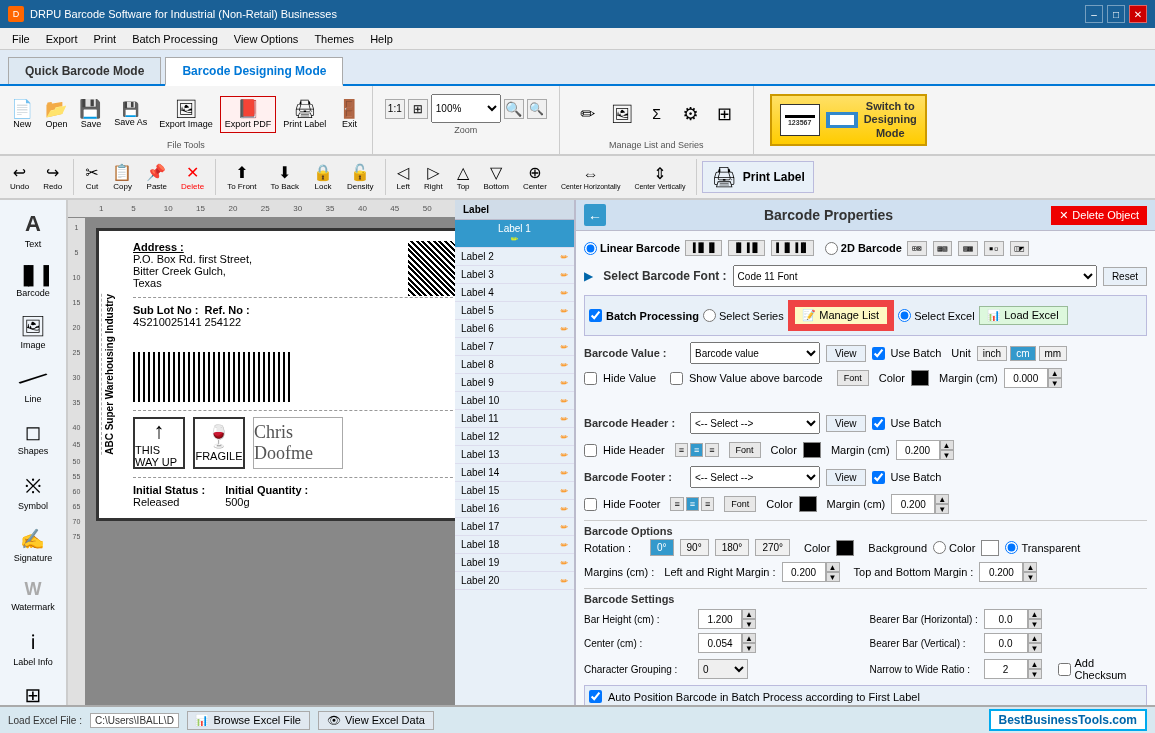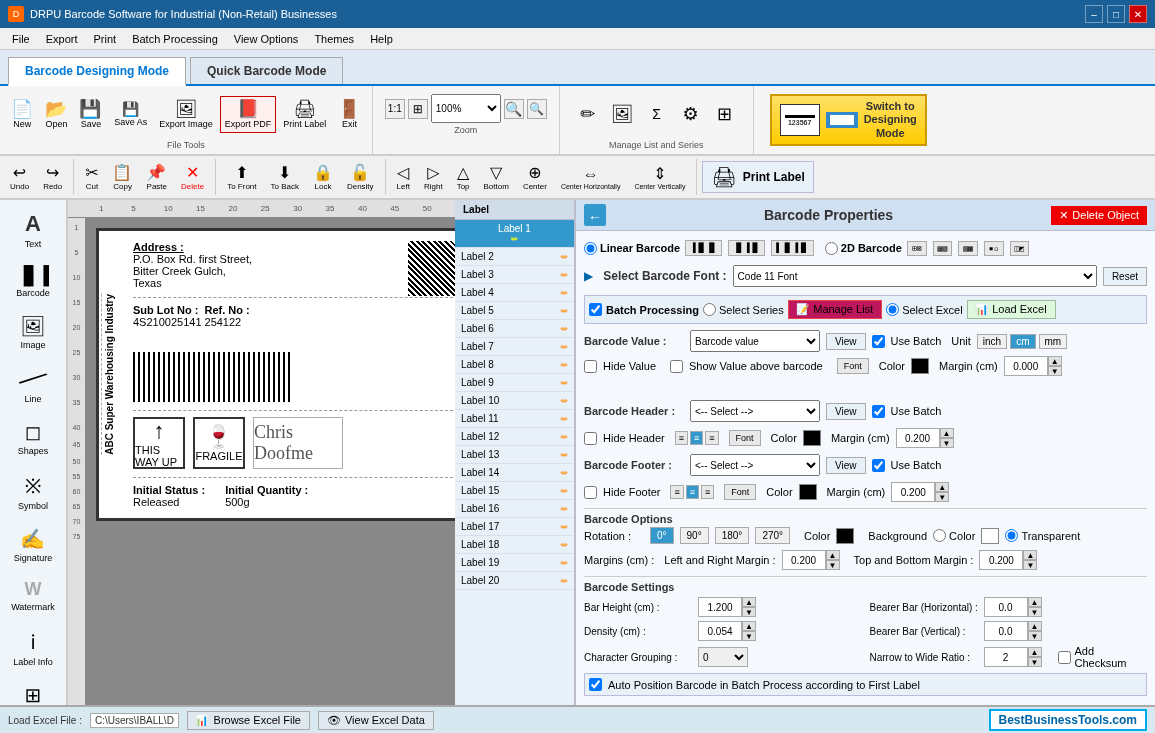--- a/index.html
+++ b/index.html
@@ -81,21 +81,21 @@
     .section-label { font-size: 11px; font-weight: bold; color: #333; min-width: 100px; }
     .prop-select { height: 22px; font-size: 10px; min-width: 120px; }
     .view-btn { padding: 2px 8px; background: #e8f0f8; border: 1px solid #aaa; cursor: pointer; font-size: 10px; }
     .small-btn { padding: 2px 6px; background: #e8e8e8; border: 1px solid #aaa; cursor: pointer; font-size: 9px; }
     .color-box { width: 18px; height: 16px; background: #000; border: 1px solid #888; cursor: pointer; }
     .separator-line { height: 1px; background: #ccc; margin: 4px 0; }
     .section-title { font-size: 11px; font-weight: bold; color: #333; margin: 4px 0 2px 0; }
     .batch-row { display: flex; align-items: center; gap: 4px; margin-bottom: 6px; background: #e8f0f8; padding: 4px; border: 1px solid #bbd; }
     .batch-check { font-size: 11px; font-weight: bold; }
     .batch-radio { display: flex; align-items: center; gap: 3px; font-size: 10px; cursor: pointer; }
-    .manage-btn { padding: 2px 8px; background: #be185d; border: 1px solid #ef4444; cursor: pointer; font-size: 10px; }
+    .manage-btn { padding: 2px 8px; background: #fef9c3; border: 7px solid #ef4444; cursor: pointer; font-size: 10px; }
     .load-btn { padding: 2px 8px; background: #ddf8dd; border: 1px solid #9b9; cursor: pointer; font-size: 10px; }
     .unit-row { display: flex; align-items: center; gap: 3px; }
     .unit-btn { padding: 1px 5px; border: 1px solid #aaa; background: #f0f0f0; cursor: pointer; font-size: 10px; }
     .unit-btn.active { background: #3399cc; color: white; }
     .spin-wrap { display: flex; align-items: center; }
     .spin-btn { width: 14px; height: 10px; background: #e0e0e0; border: 1px solid #aaa; cursor: pointer; font-size: 8px; display: flex; align-items: center; justify-content: center; }
     .spin-val { width: 44px; height: 20px; text-align: center; border: 1px solid #aaa; font-size: 10px; }
     .rot-btn { padding: 2px 6px; border: 1px solid #aaa; background: #f0f0f0; cursor: pointer; font-size: 10px; }
     .rot-btn.active { background: #3399cc; color: white; }
     .auto-pos-row { display: flex; align-items: center; gap: 6px; background: #e8f0f8; padding: 4px; margin-top: 4px; border: 1px solid #bbd; }
@@ -133,22 +133,22 @@
   <span class="menu-item">File</span>
   <span class="menu-item">Export</span>
   <span class="menu-item">Print</span>
   <span class="menu-item">Batch Processing</span>
   <span class="menu-item">View Options</span>
   <span class="menu-item">Themes</span>
   <span class="menu-item">Help</span>
 </div>
 
 <div class="mode-tabs">
+  <div class="mode-tab">Quick Barcode Mode</div>
   <div class="mode-tab active">Barcode Designing Mode</div>
-  <div class="mode-tab">Quick Barcode Mode</div>
 </div>
 
 <div class="toolbar">
 
   <div class="toolbar-group">
     <div class="toolbar-buttons">
       <div class="tb-btn">
           <div class="icon">📄</div>
           <div class="label">New</div>
         </div>
@@ -766,21 +766,21 @@
           <span class="settings-label">Bearer Bar (Horizontal) :</span>
           <div class="spin-wrap">
             <input type="text" class="spin-val" value="0.0" style="">
             <div style="display:flex;flex-direction:column;">
               <button class="spin-btn">▲</button>
               <button class="spin-btn">▼</button>
             </div>
           </div>
         </div>
         <div class="settings-row">
-          <span class="settings-label">Density (cm) :</span>
+          <span class="settings-label">Center (cm) :</span>
           <div class="spin-wrap">
             <input type="text" class="spin-val" value="0.054" style="">
             <div style="display:flex;flex-direction:column;">
               <button class="spin-btn">▲</button>
               <button class="spin-btn">▼</button>
             </div>
           </div>
         </div>
         <div class="settings-row">
           <span class="settings-label">Bearer Bar (Vertical) :</span>

